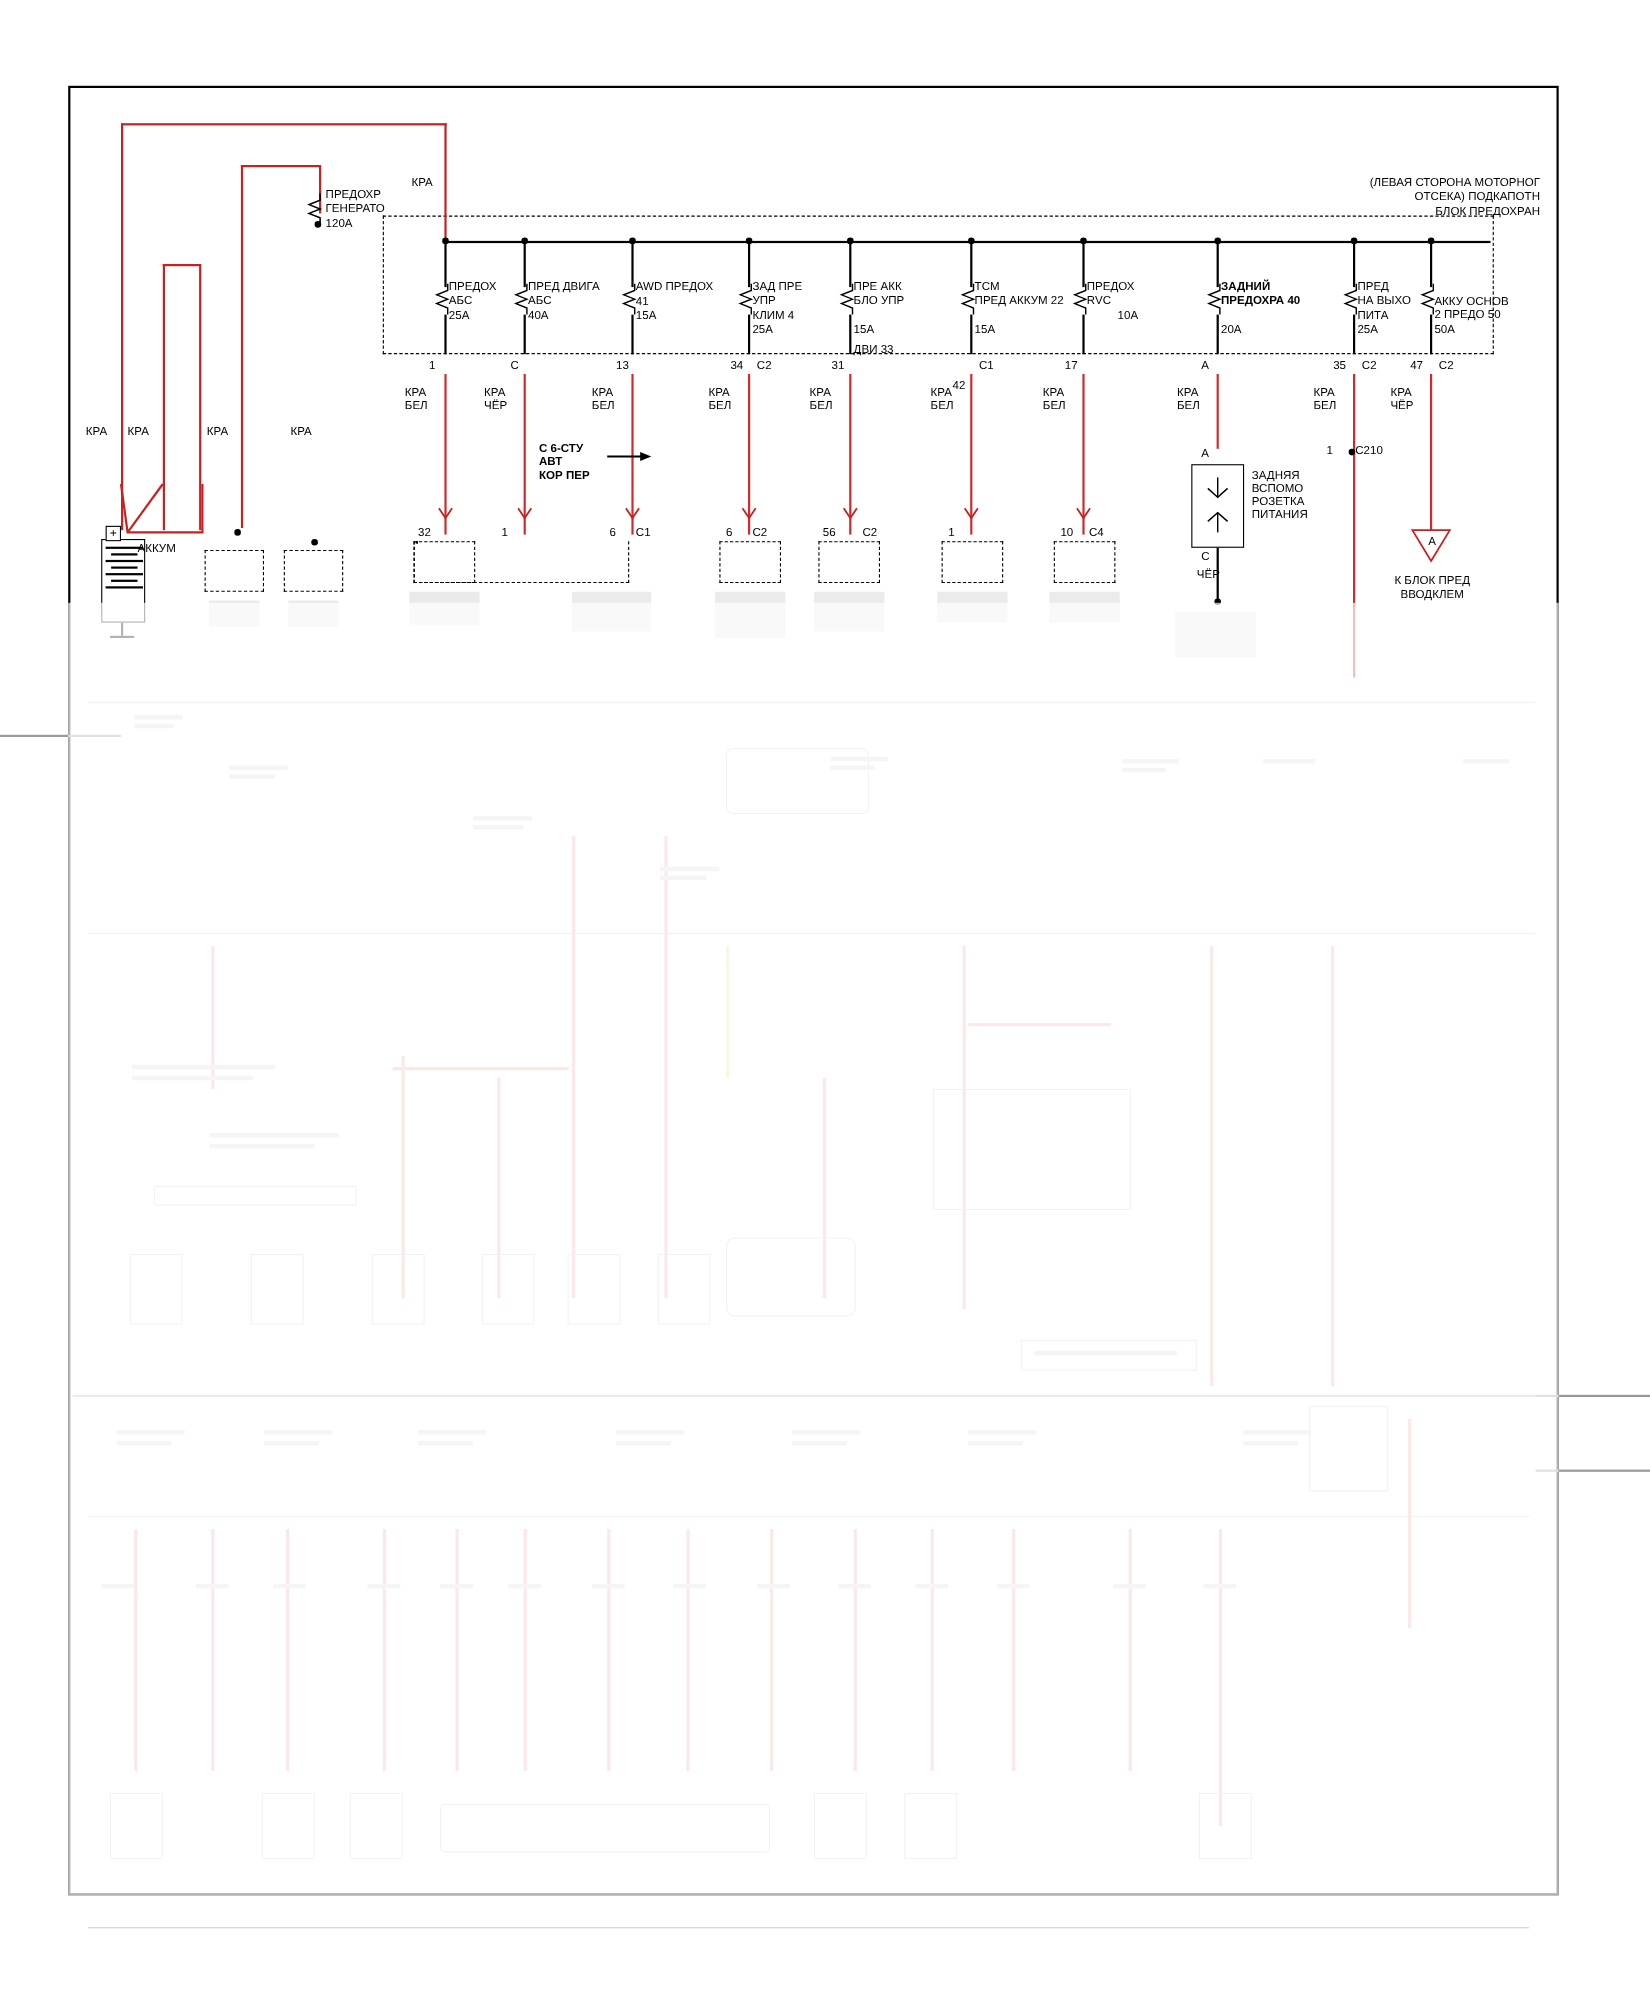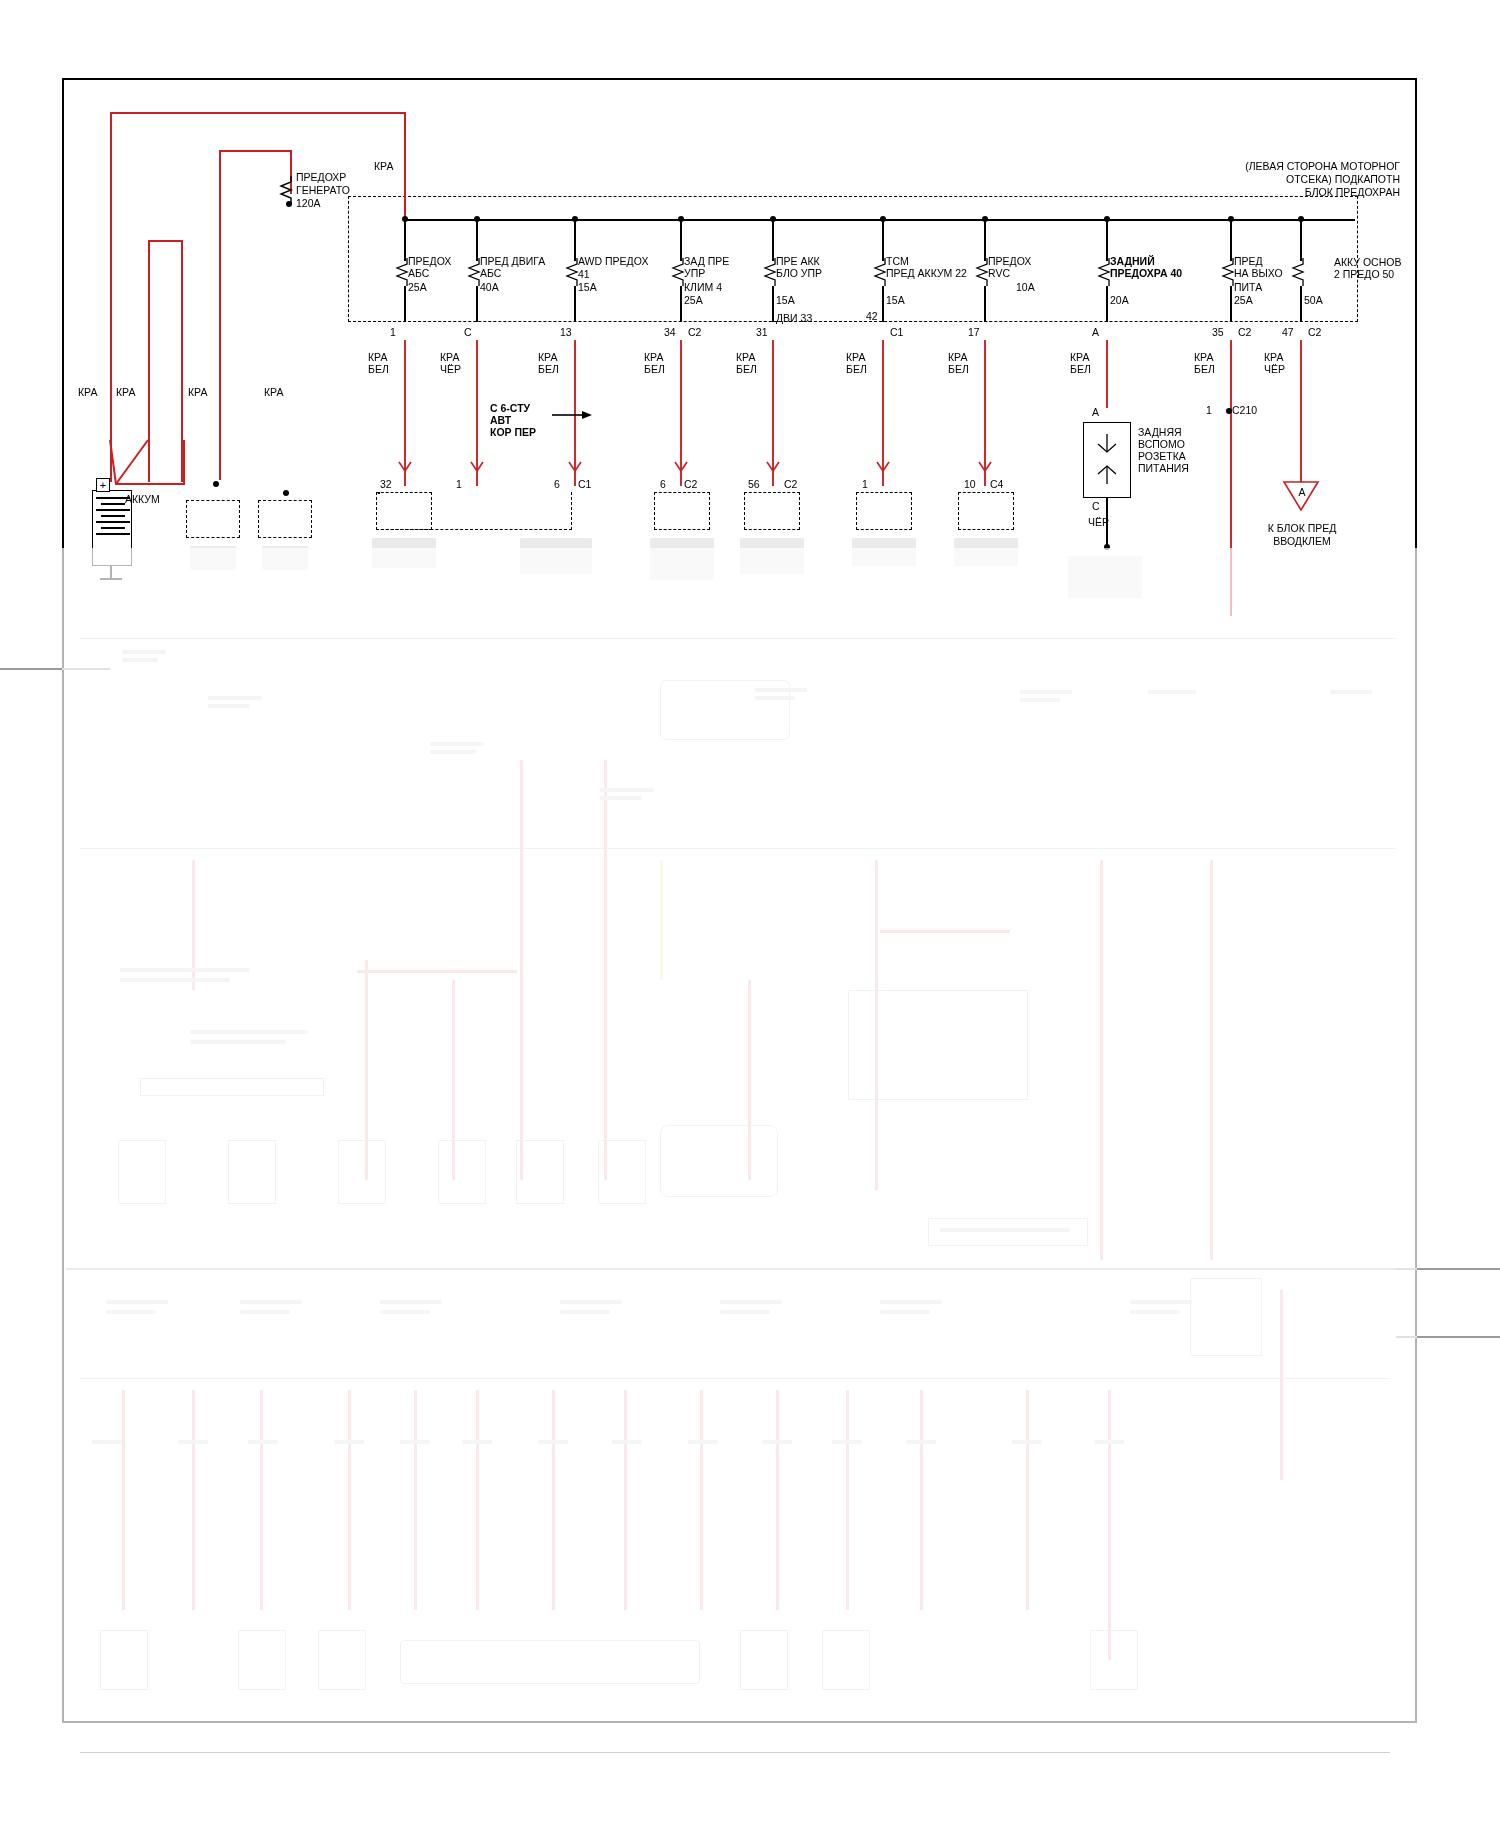--- a/index.html
+++ b/index.html
@@ -210,21 +210,21 @@
   <div>
     <div class="dot" style="left:880px;top:216px;"></div>
     <svg style="position:absolute;left:872px;top:258px;width:26px;height:28px;">
         <polyline points="13,0 13,6 3,10 13,14 3,18 13,22 13,28" fill="none" stroke="#000" stroke-width="1.3"></polyline>
       </svg>
     <div class="wire" style="left:882px;top:219px;width:2px;height:42px;"></div>
     <div class="lbl" style="left:886px;top:255px;white-space:pre;">TCM
 ПРЕД АККУМ 22</div>
     <div class="lbl" style="left:886px;top:294px;">15A</div>
     <div class="wire" style="left:882px;top:286px;width:2px;height:36px;"></div>
-    <div class="lbl" style="left:866px;top:310px;">42</div>
+    <div class="lbl" style="left:866px;top:345px;">42</div>
     <div class="lbl" style="left:890px;top:326px;">C1</div>
     <div class="redline" style="left:882px;top:340px;width:2px;height:146px;"></div>
     <div class="lbl" style="left:846px;top:351px;white-space:pre;">КРА
 БЕЛ</div>
     <svg style="position:absolute;left:876px;top:462px;width:14px;height:14px;">
         <polyline points="1,0 7,9 13,0" fill="none" stroke="#cc1f1f" stroke-width="1.6"></polyline>
       </svg>
     <div class="lbl" style="left:862px;top:478px;">1</div>
     <div class="dash-box" style="left:856px;top:492px;width:56px;height:38px;"></div>
     <div class="ghost" style="left:852px;top:538px;width:64px;height:28px;opacity:.5;"></div>
@@ -307,21 +307,21 @@
     <div class="lbl" style="left:1232px;top:404px;">C210</div>
     <div class="dot" style="left:1226px;top:408px;"></div>
   </div>
 
   <div>
     <div class="dot" style="left:1298px;top:216px;"></div>
     <svg style="position:absolute;left:1290px;top:258px;width:26px;height:28px;">
         <polyline points="13,0 13,6 3,10 13,14 3,18 13,22 13,28" fill="none" stroke="#000" stroke-width="1.3"></polyline>
       </svg>
     <div class="wire" style="left:1300px;top:219px;width:2px;height:42px;"></div>
-    <div class="lbl" style="left:1304px;top:256px;white-space:pre;margin-left:30px;">АККУ ОСНОВ
+    <div class="lbl" style="left:1304px;top:268px;white-space:pre;">АККУ ОСНОВ
 2 ПРЕДО 50</div>
     <div class="lbl" style="left:1304px;top:294px;">50A</div>
     <div class="wire" style="left:1300px;top:286px;width:2px;height:36px;"></div>
     <div class="lbl" style="left:1282px;top:326px;">47</div>
     <div class="lbl" style="left:1308px;top:326px;">C2</div>
     <div class="redline" style="left:1300px;top:340px;width:2px;height:142px;"></div>
     <div class="lbl" style="left:1264px;top:351px;white-space:pre;">КРА
 ЧЁР</div>
 
     <svg style="position:absolute;left:1282px;top:480px;width:40px;height:34px;">

